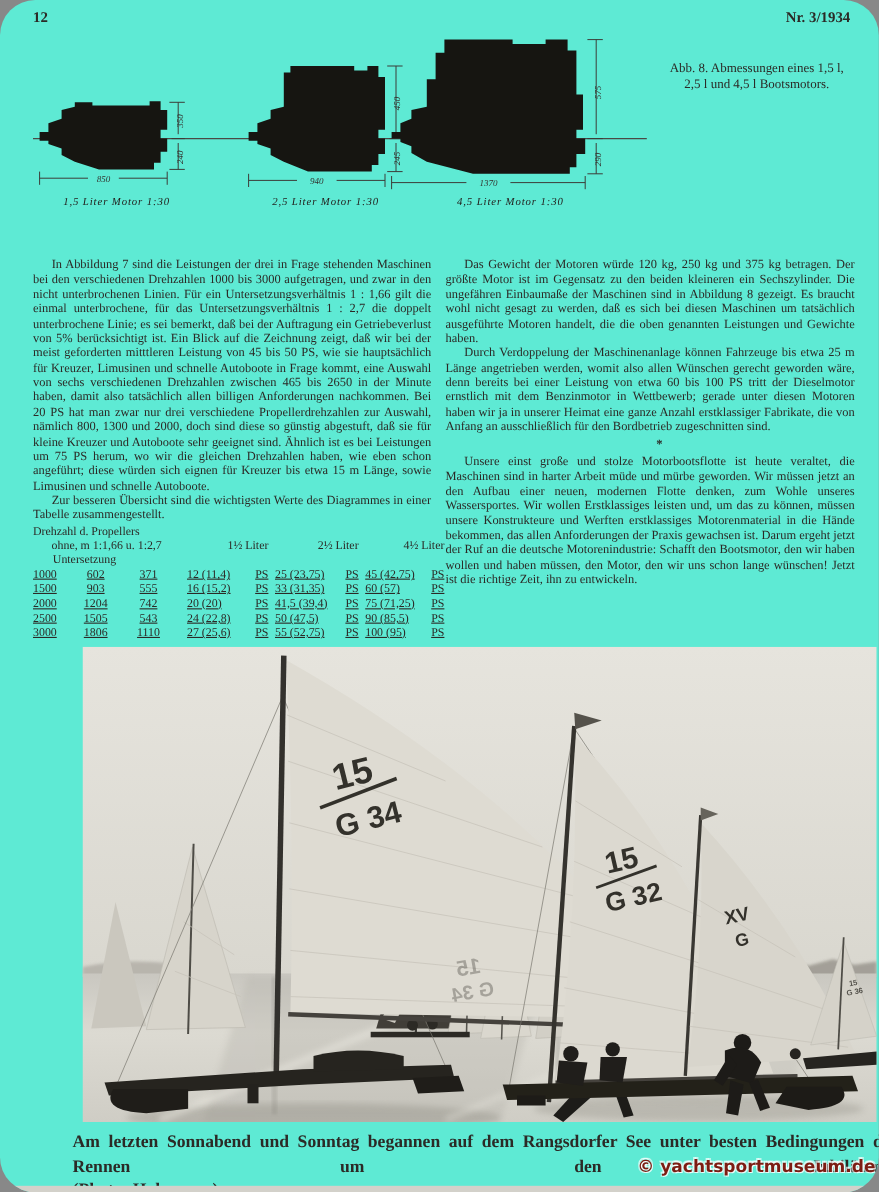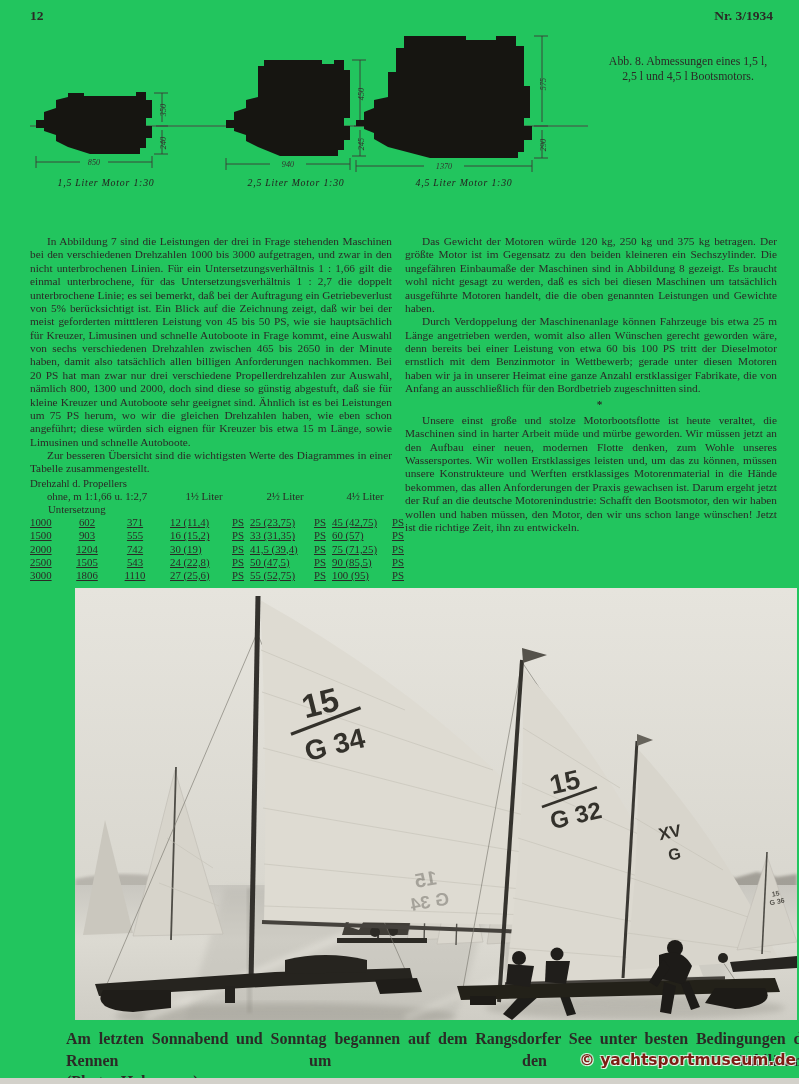--- a/index.html
+++ b/index.html
@@ -1,39 +1,40 @@
 <!DOCTYPE html>
 <html><head>
 <meta charset="utf-8">
 <style>
   html,body{margin:0;padding:0;background:#888;}
   .page{
     position:relative;width:799px;height:1084px;margin:0 auto;
-    background:#22c55e;color:#2b2a26;overflow:hidden;
+    background:#5eead4;color:#2b2a26;overflow:hidden;
     font-family:"Liberation Serif", serif;
+    border-radius:32px;
   }
   .hdr-num{position:absolute;top:8px;left:30px;font-weight:bold;font-size:13.5px;}
   .hdr-issue{position:absolute;top:8px;right:26px;font-weight:bold;font-size:13.5px;}
 
   .fig-svg{position:absolute;left:28px;top:26px;}
   .fig-caption{
     position:absolute;left:583px;top:54px;width:210px;text-align:center;
     font-size:11.8px;line-height:1.3;
   }
 
   .col{position:absolute;text-align:justify;font-size:11.3px;line-height:1.185;margin-top:24px;}
   .col-left{left:30px;top:211px;width:362px;}
   .col-right{left:405px;top:211px;width:372px;}
   .col p{margin:0;text-indent:17px;}
   .star-sep{text-align:center;text-indent:0;font-weight:bold;margin:2px 0 3px 0 !important;}
 
   .ptable{margin-top:1px;font-size:10.8px;line-height:1.22;text-align:left;}
   .ptable .th1{text-indent:0;}
   .ptable .th2{display:grid;grid-template-columns:134px 80px 82px 78px;text-indent:0;}
-  .ptable .th2 span{text-align:center;}
+  .ptable .th2 span{text-align:right;}
   .ptable .th2 .lead{text-align:center;}
   .ptable .th3{text-indent:18px;}
   .trow{display:grid;grid-template-columns:38px 44px 52px 80px 82px 78px;text-decoration:underline;}
   .trow .n2,.trow .n3{text-align:center;padding-right:6px;}
   .pscell{display:flex;justify-content:space-between;padding-left:6px;}
 
   .photo-wrap{position:absolute;left:75px;top:588px;width:722px;height:432px;}
 
   .photo-caption{position:absolute;left:30px;top:1028px;width:748px;font-weight:bold;font-size:16px;line-height:1.35;margin-left:36px;}
   .photo-caption .l1{text-align:justify;text-align-last:justify;}
@@ -184,21 +185,21 @@
         <span class="pscell">
             <span>60 (57)</span>
             <span>PS</span>
           </span>
       </div>
       <div class="trow">
         <span>2000</span>
         <span class="n2">1204</span>
         <span class="n3">742</span>
         <span class="pscell">
-            <span>30 (19)</span>
+            <span>20 (20)</span>
             <span>PS</span>
           </span>
         <span class="pscell">
             <span>41,5 (39,4)</span>
             <span>PS</span>
           </span>
         <span class="pscell">
             <span>75 (71,25)</span>
             <span>PS</span>
           </span>

